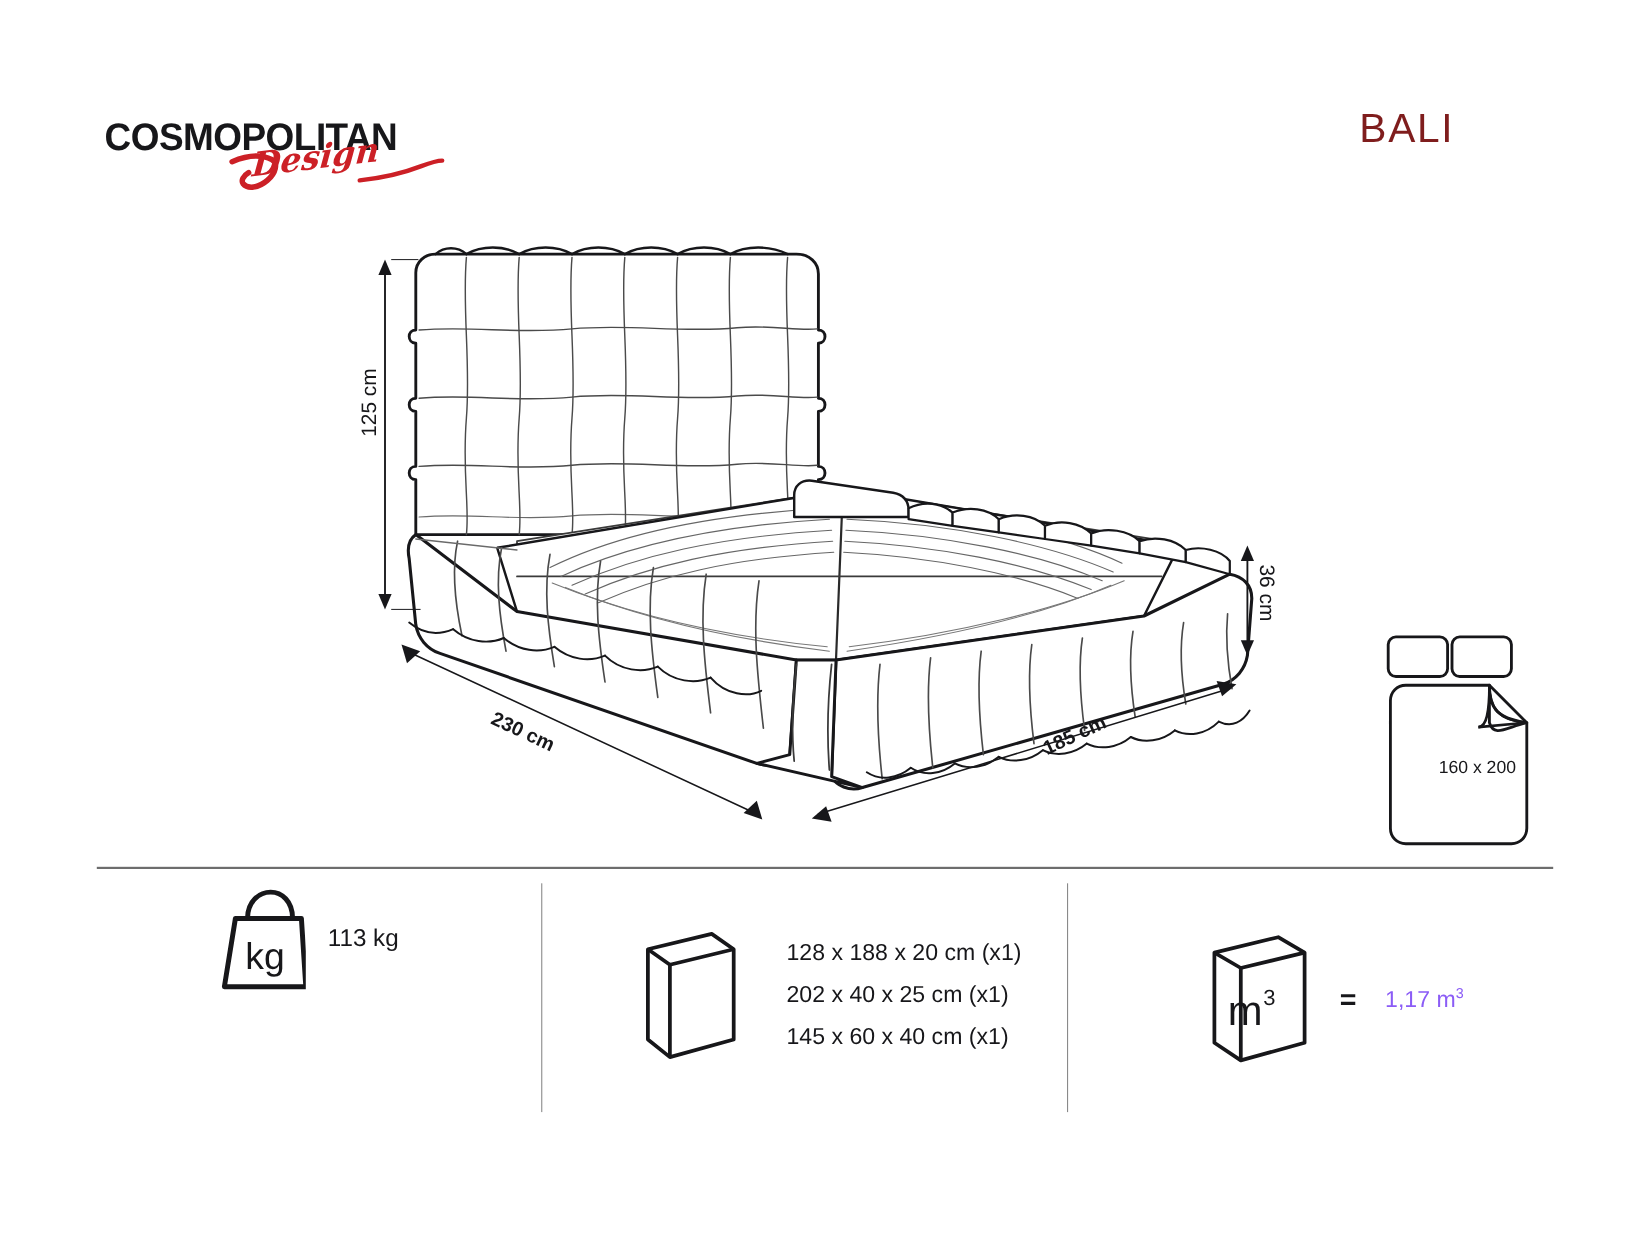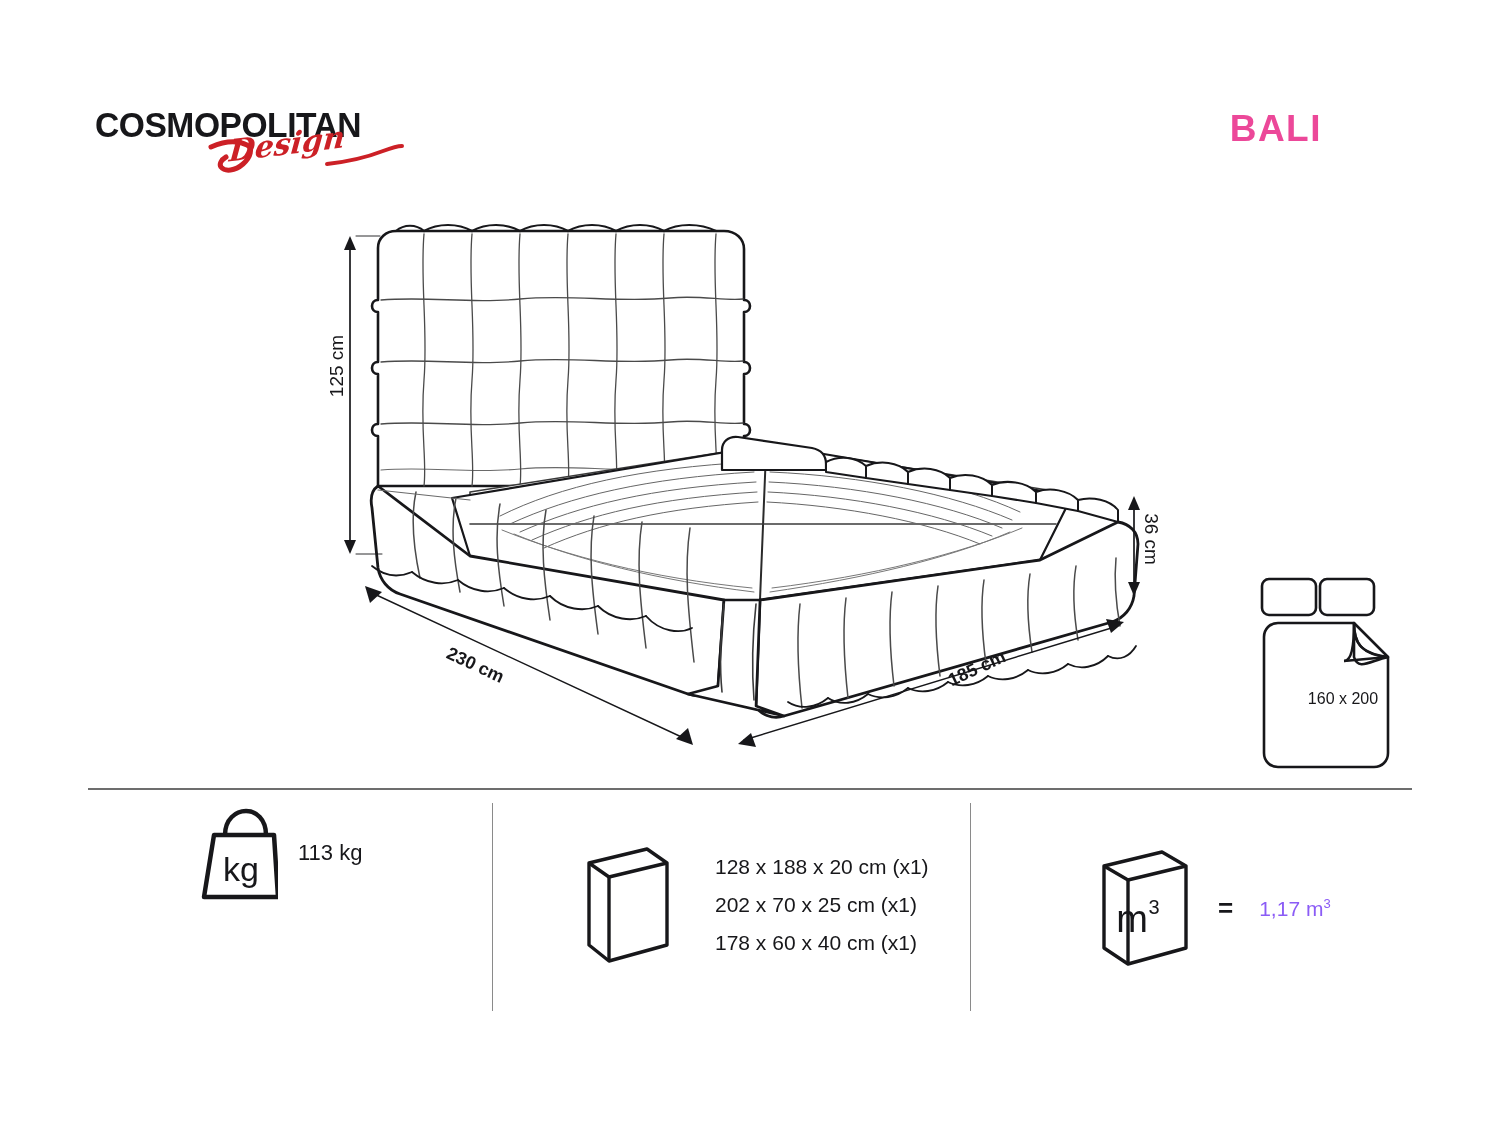--- a/index.html
+++ b/index.html
@@ -58,25 +58,25 @@
     font-size: 30px;
     color: #cc2026;
     transform: rotate(-7deg) skewX(-12deg);
     transform-origin: left top;
     white-space: nowrap;
   }
 
   #product-title {
     position: absolute;
     right: 178px;
-    top: 108px;
+    top: 96px;
     font-size: 37px;
-    font-weight: bold;
+    font-weight: normal;
     letter-spacing: 1.5px;
-    color: #ec4899;
+    color: #7f1d1d;
   }
 
   
   #bed-drawing {
     position: absolute;
     left: 0;
     top: 0;
     width: 1500px;
     height: 1125px;
     pointer-events: none;
@@ -454,22 +454,22 @@
   <div class="panel" id="panel-cartons">
     <svg class="icon-box" viewBox="0 0 86 120">
       <g fill="none" stroke="#17171a" stroke-width="3.4" stroke-linejoin="round">
         <path d="M4 18 L62 4 L82 18 L82 100 L24 116 L4 100 Z" fill="#ffffff"></path>
         <path d="M4 18 L24 32 L82 18"></path>
         <path d="M24 32 L24 116"></path>
       </g>
     </svg>
     <div id="carton-list">
       <div class="carton-line">128 x 188 x 20 cm (x1)</div>
-      <div class="carton-line">202 x 70 x 25 cm (x1)</div>
-      <div class="carton-line">178 x 60 x 40 cm (x1)</div>
+      <div class="carton-line">202 x 40 x 25 cm (x1)</div>
+      <div class="carton-line">145 x 60 x 40 cm (x1)</div>
     </div>
   </div>
 
   <div class="panel" id="panel-volume">
     <svg class="icon-volume-box" viewBox="0 0 90 120">
       <g fill="none" stroke="#17171a" stroke-width="3.4" stroke-linejoin="round">
         <path d="M4 18 L62 4 L86 18 L86 100 L28 116 L4 100 Z" fill="#ffffff"></path>
         <path d="M4 18 L28 32 L86 18"></path>
         <path d="M28 32 L28 116"></path>
       </g>

